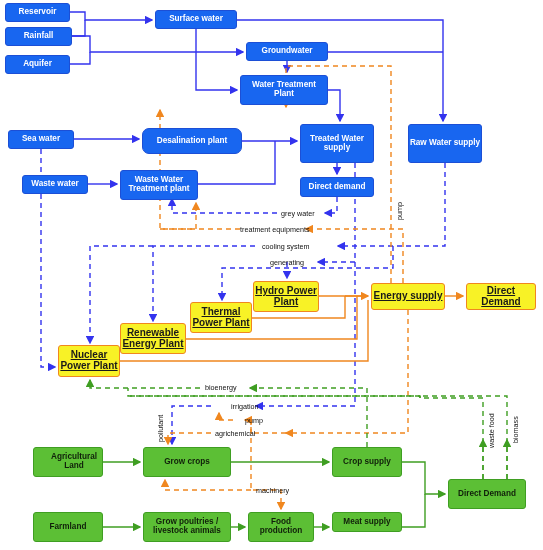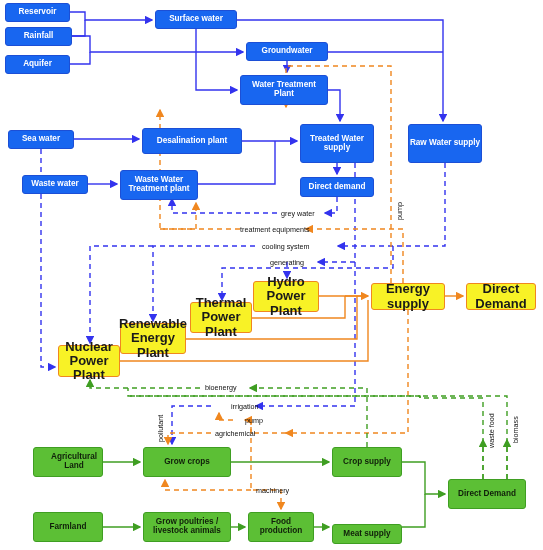--- a/index.html
+++ b/index.html
@@ -2,21 +2,21 @@
 <html><head>
 <meta charset="utf-8">
 <style>
   html,body{margin:0;padding:0;background:#ffffff;}
   body{font-family:"Liberation Sans","DejaVu Sans",sans-serif;}
   #canvas{position:relative;width:543px;height:550px;background:#fff;overflow:hidden;}
   svg#wires{position:absolute;left:0;top:0;width:543px;height:550px;}
   .node{position:absolute;box-sizing:border-box;display:flex;align-items:center;justify-content:center;
         text-align:center;font-weight:bold;line-height:1.08;border-radius:3px;}
   .n-blue{background:#1866f0;border:1px solid #1c4fd6;color:#ffffff;font-size:8.2px;}
-  .n-yellow{background:#f8f226;border:1px solid #f0871f;color:#1a1a1a;font-size:13px;}
+  .n-yellow{background:#f8f226;border:1px solid #f0871f;color:#1a1a1a;font-size:10px;text-decoration:underline;}
   .n-green{background:#5cbf35;border:1px solid #3f9e22;color:#10200a;font-size:8.2px;}
   .elab{position:absolute;font-size:7.2px;color:#111;white-space:nowrap;font-weight:normal;}
   .elab.vert{transform-origin:left top;transform:rotate(-90deg);}
 </style>
 </head>
 <body>
 
 <div id="canvas">
 
   <svg id="wires" viewBox="0 0 543 550">
@@ -106,41 +106,41 @@
     </g>
   </svg>
 
   <div class="node n-blue" style="left:5px;top:3px;width:65px;height:19px;">Reservoir</div>
   <div class="node n-blue" style="left:5px;top:27px;width:67px;height:19px;">Rainfall</div>
   <div class="node n-blue" style="left:5px;top:55px;width:65px;height:19px;">Aquifer</div>
   <div class="node n-blue" style="left:155px;top:10px;width:82px;height:19px;">Surface water</div>
   <div class="node n-blue" style="left:246px;top:42px;width:82px;height:19px;">Groundwater</div>
   <div class="node n-blue" style="left:240px;top:75px;width:88px;height:30px;">Water Treatment Plant</div>
   <div class="node n-blue" style="left:8px;top:130px;width:66px;height:19px;">Sea water</div>
-  <div class="node n-blue" style="left:142px;top:128px;width:100px;height:26px;">Desalination plant</div>
+  <div class="node n-blue" style="left:142px;top:128px;width:100px;height:26px;border-radius:7px;">Desalination plant</div>
   <div class="node n-blue" style="left:22px;top:175px;width:66px;height:19px;">Waste water</div>
   <div class="node n-blue" style="left:120px;top:170px;width:78px;height:30px;">Waste Water Treatment plant</div>
   <div class="node n-blue" style="left:300px;top:124px;width:74px;height:39px;">Treated Water supply</div>
   <div class="node n-blue" style="left:408px;top:124px;width:74px;height:39px;">Raw Water supply</div>
   <div class="node n-blue" style="left:300px;top:177px;width:74px;height:20px;">Direct demand</div>
 
   <div class="node n-yellow" style="left:253px;top:281px;width:66px;height:31px;">Hydro Power Plant</div>
   <div class="node n-yellow" style="left:190px;top:302px;width:62px;height:31px;">Thermal Power Plant</div>
   <div class="node n-yellow" style="left:120px;top:323px;width:66px;height:31px;">Renewable Energy Plant</div>
   <div class="node n-yellow" style="left:58px;top:345px;width:62px;height:32px;">Nuclear Power Plant</div>
   <div class="node n-yellow" style="left:371px;top:283px;width:74px;height:27px;">Energy supply</div>
   <div class="node n-yellow" style="left:466px;top:283px;width:70px;height:27px;">Direct Demand</div>
 
   <div class="node n-green" style="left:33px;top:447px;width:70px;height:30px;padding-left:12px;">Agricultural Land</div>
   <div class="node n-green" style="left:143px;top:447px;width:88px;height:30px;">Grow crops</div>
   <div class="node n-green" style="left:332px;top:447px;width:70px;height:30px;">Crop supply</div>
   <div class="node n-green" style="left:33px;top:512px;width:70px;height:30px;">Farmland</div>
   <div class="node n-green" style="left:143px;top:512px;width:88px;height:30px;">Grow poultries / livestock animals</div>
   <div class="node n-green" style="left:248px;top:512px;width:66px;height:30px;">Food production</div>
-  <div class="node n-green" style="left:332px;top:512px;width:70px;height:20px;margin-top:12px;">Meat supply</div>
+  <div class="node n-green" style="left:332px;top:512px;width:70px;height:20px;">Meat supply</div>
   <div class="node n-green" style="left:448px;top:479px;width:78px;height:30px;">Direct Demand</div>
 
   <div class="elab" style="left:281px;top:209px;">grey water</div>
   <div class="elab" style="left:240px;top:225px;">treatment equipments</div>
   <div class="elab" style="left:262px;top:242px;">cooling system</div>
   <div class="elab" style="left:270px;top:258px;">generating</div>
   <div class="elab vert" style="left:395px;top:220px;">pump</div>
   <div class="elab" style="left:205px;top:383px;">bioenergy</div>
   <div class="elab" style="left:215px;top:402px;margin-left:16px;">irrigation</div>
   <div class="elab" style="left:245px;top:416px;">pump</div>

